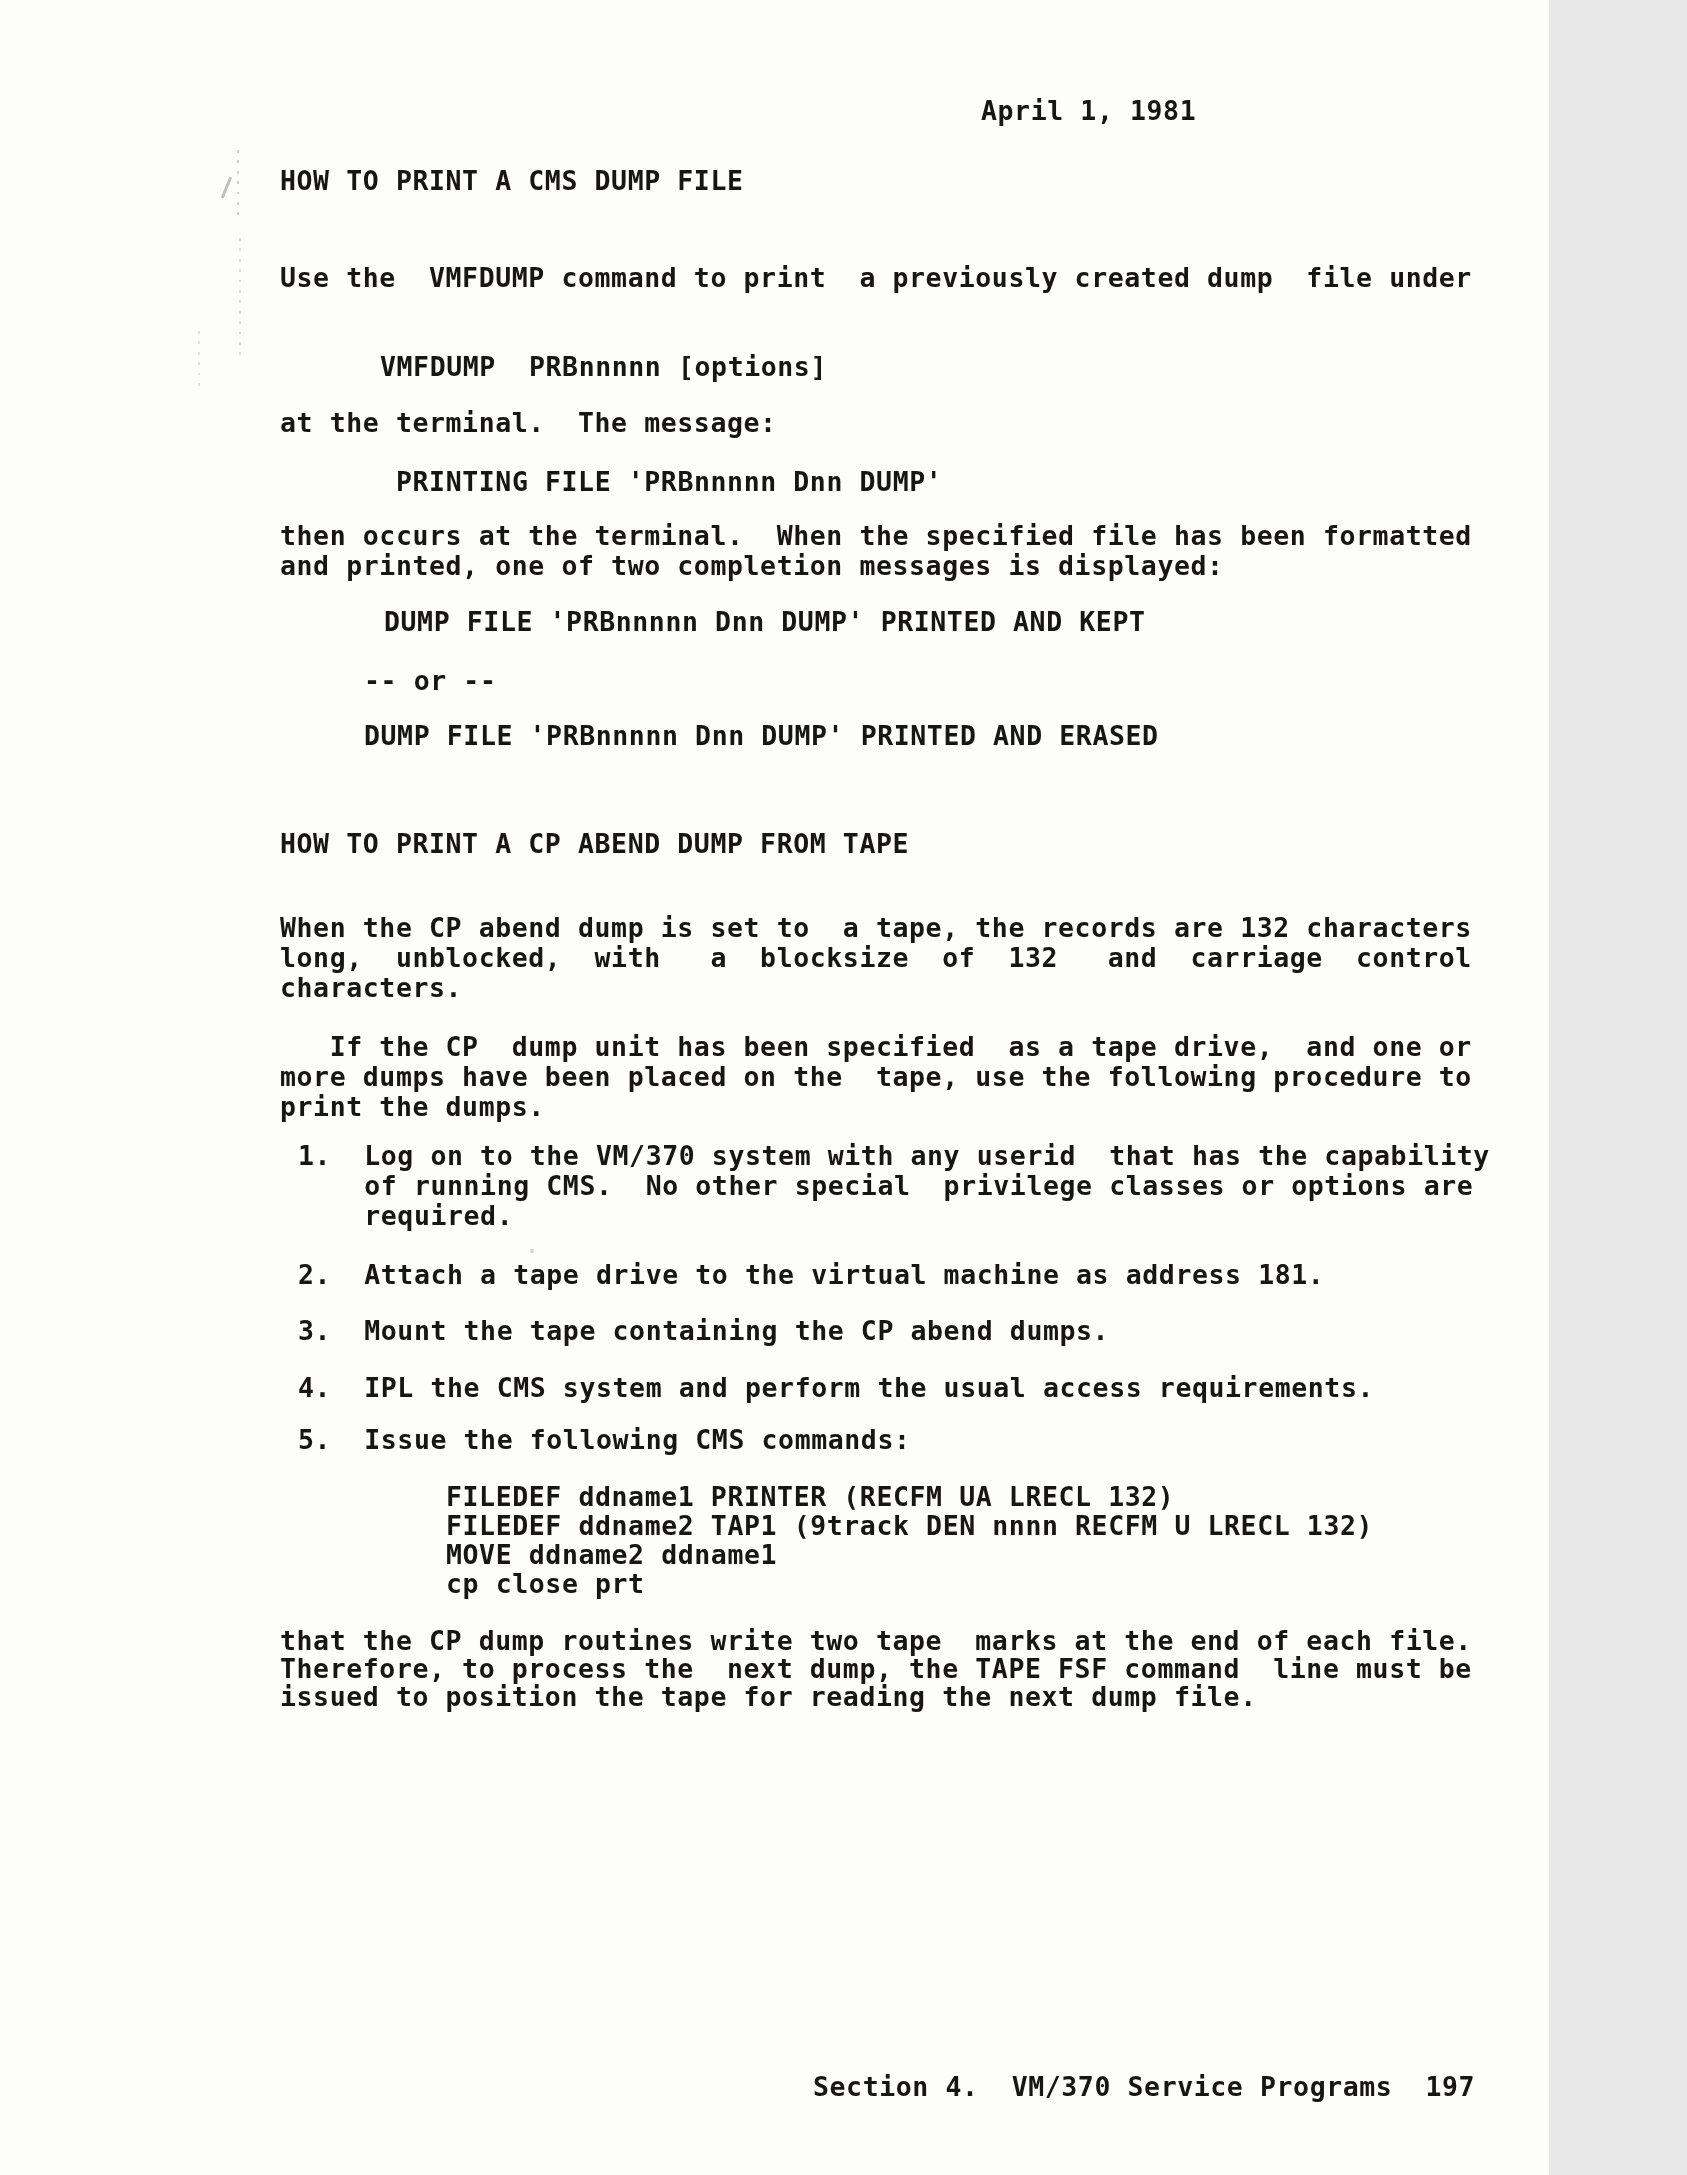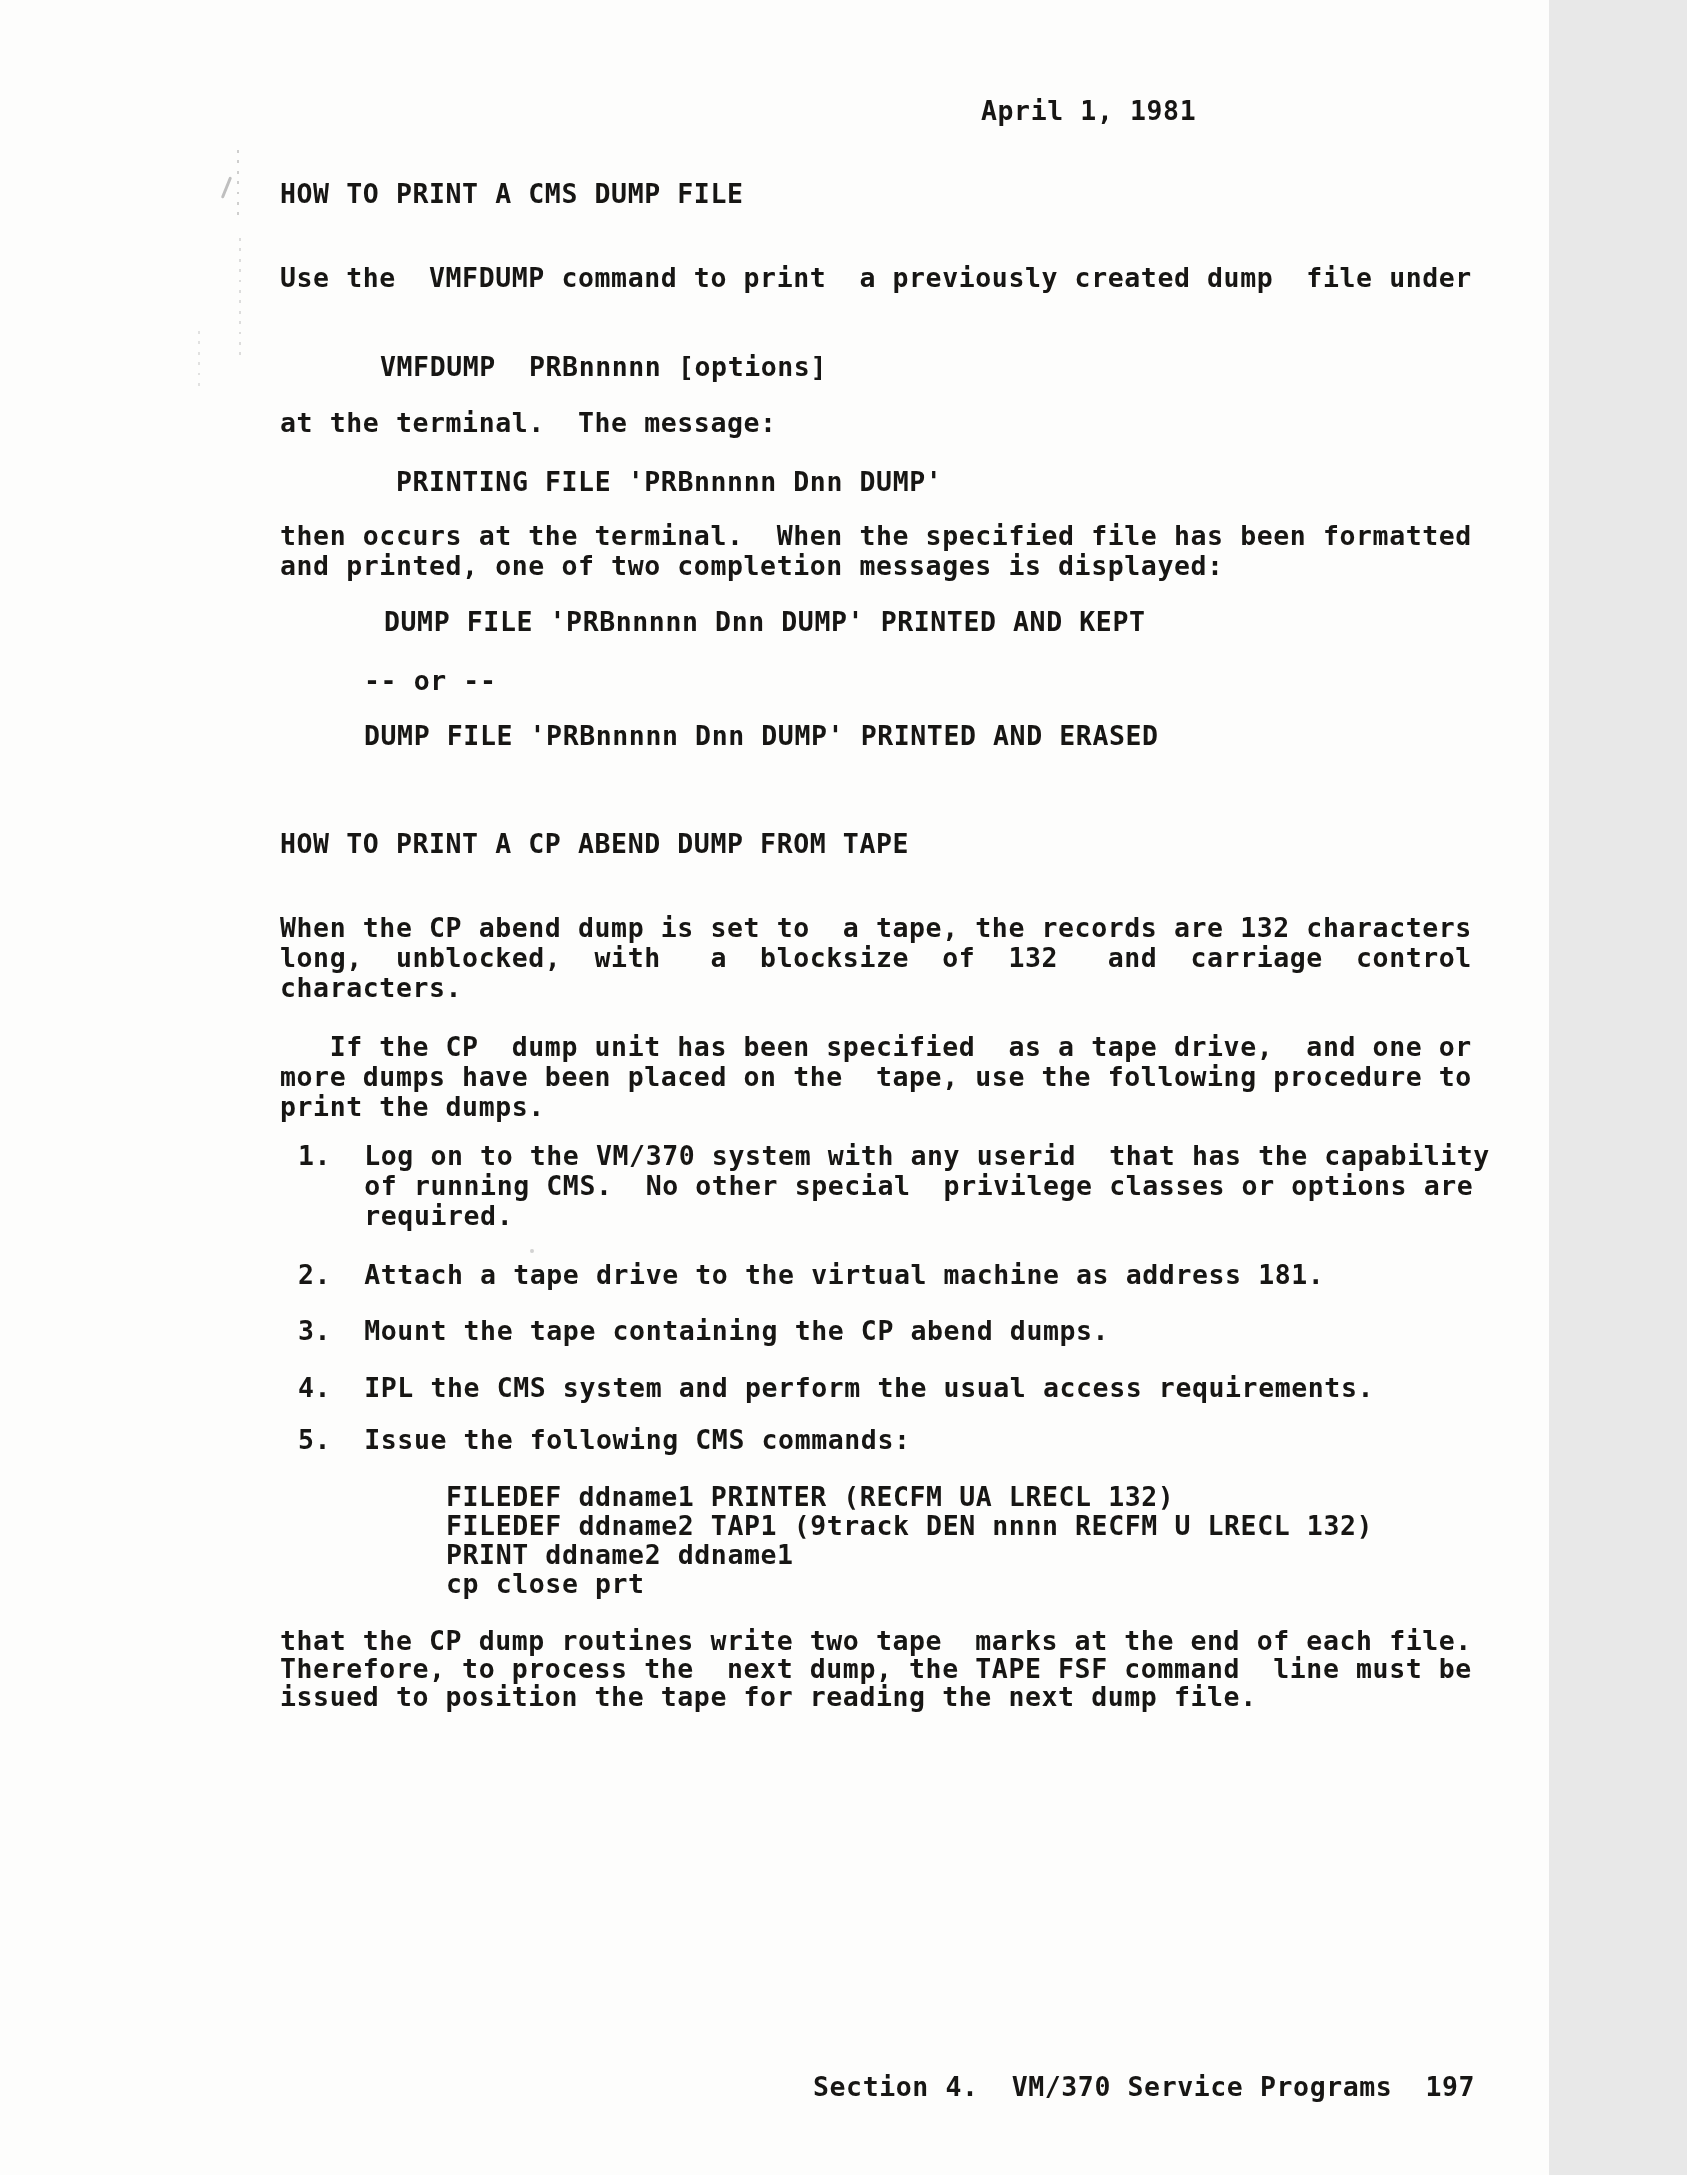--- a/index.html
+++ b/index.html
@@ -52,21 +52,21 @@
 </style>
 </head>
 <body>
 
 <div class="page">
 
   <div class="block" style="top:96px; left:981px;">
     <div class="ln">April 1, 1981</div>
   </div>
 
-  <div class="block" style="top:179px; left:280px;text-align:center;">
+  <div class="block" style="top:166px; left:280px;text-align:center;">
     <div class="ln">HOW TO PRINT A CMS DUMP FILE</div>
   </div>
 
   <div class="block" style="top:263px; left:280px;">
     <div class="ln">Use the  VMFDUMP command to print  a previously created dump  file under</div>
   </div>
 
   <div class="block" style="top:352px; left:380px;">
     <div class="ln">VMFDUMP  PRBnnnnn [options]</div>
   </div>
@@ -130,21 +130,21 @@
     <div class="ln">4.  IPL the CMS system and perform the usual access requirements.</div>
   </div>
 
   <div class="block" style="top:1425px; left:298px;">
     <div class="ln">5.  Issue the following CMS commands:</div>
   </div>
 
   <div class="block lh31" style="top:1482px; left:446px;">
     <div class="ln">FILEDEF ddname1 PRINTER (RECFM UA LRECL 132)</div>
     <div class="ln">FILEDEF ddname2 TAP1 (9track DEN nnnn RECFM U LRECL 132)</div>
-    <div class="ln">PRINT ddname2 ddname1</div>
+    <div class="ln">MOVE ddname2 ddname1</div>
     <div class="ln">cp close prt</div>
   </div>
 
   <div class="block lh30" style="top:1627px; left:280px;">
     <div class="ln">that the CP dump routines write two tape  marks at the end of each file.</div>
     <div class="ln">Therefore, to process the  next dump, the TAPE FSF command  line must be</div>
     <div class="ln">issued to position the tape for reading the next dump file.</div>
   </div>
 
   <div class="block" style="top:2072px; left:813px;">

